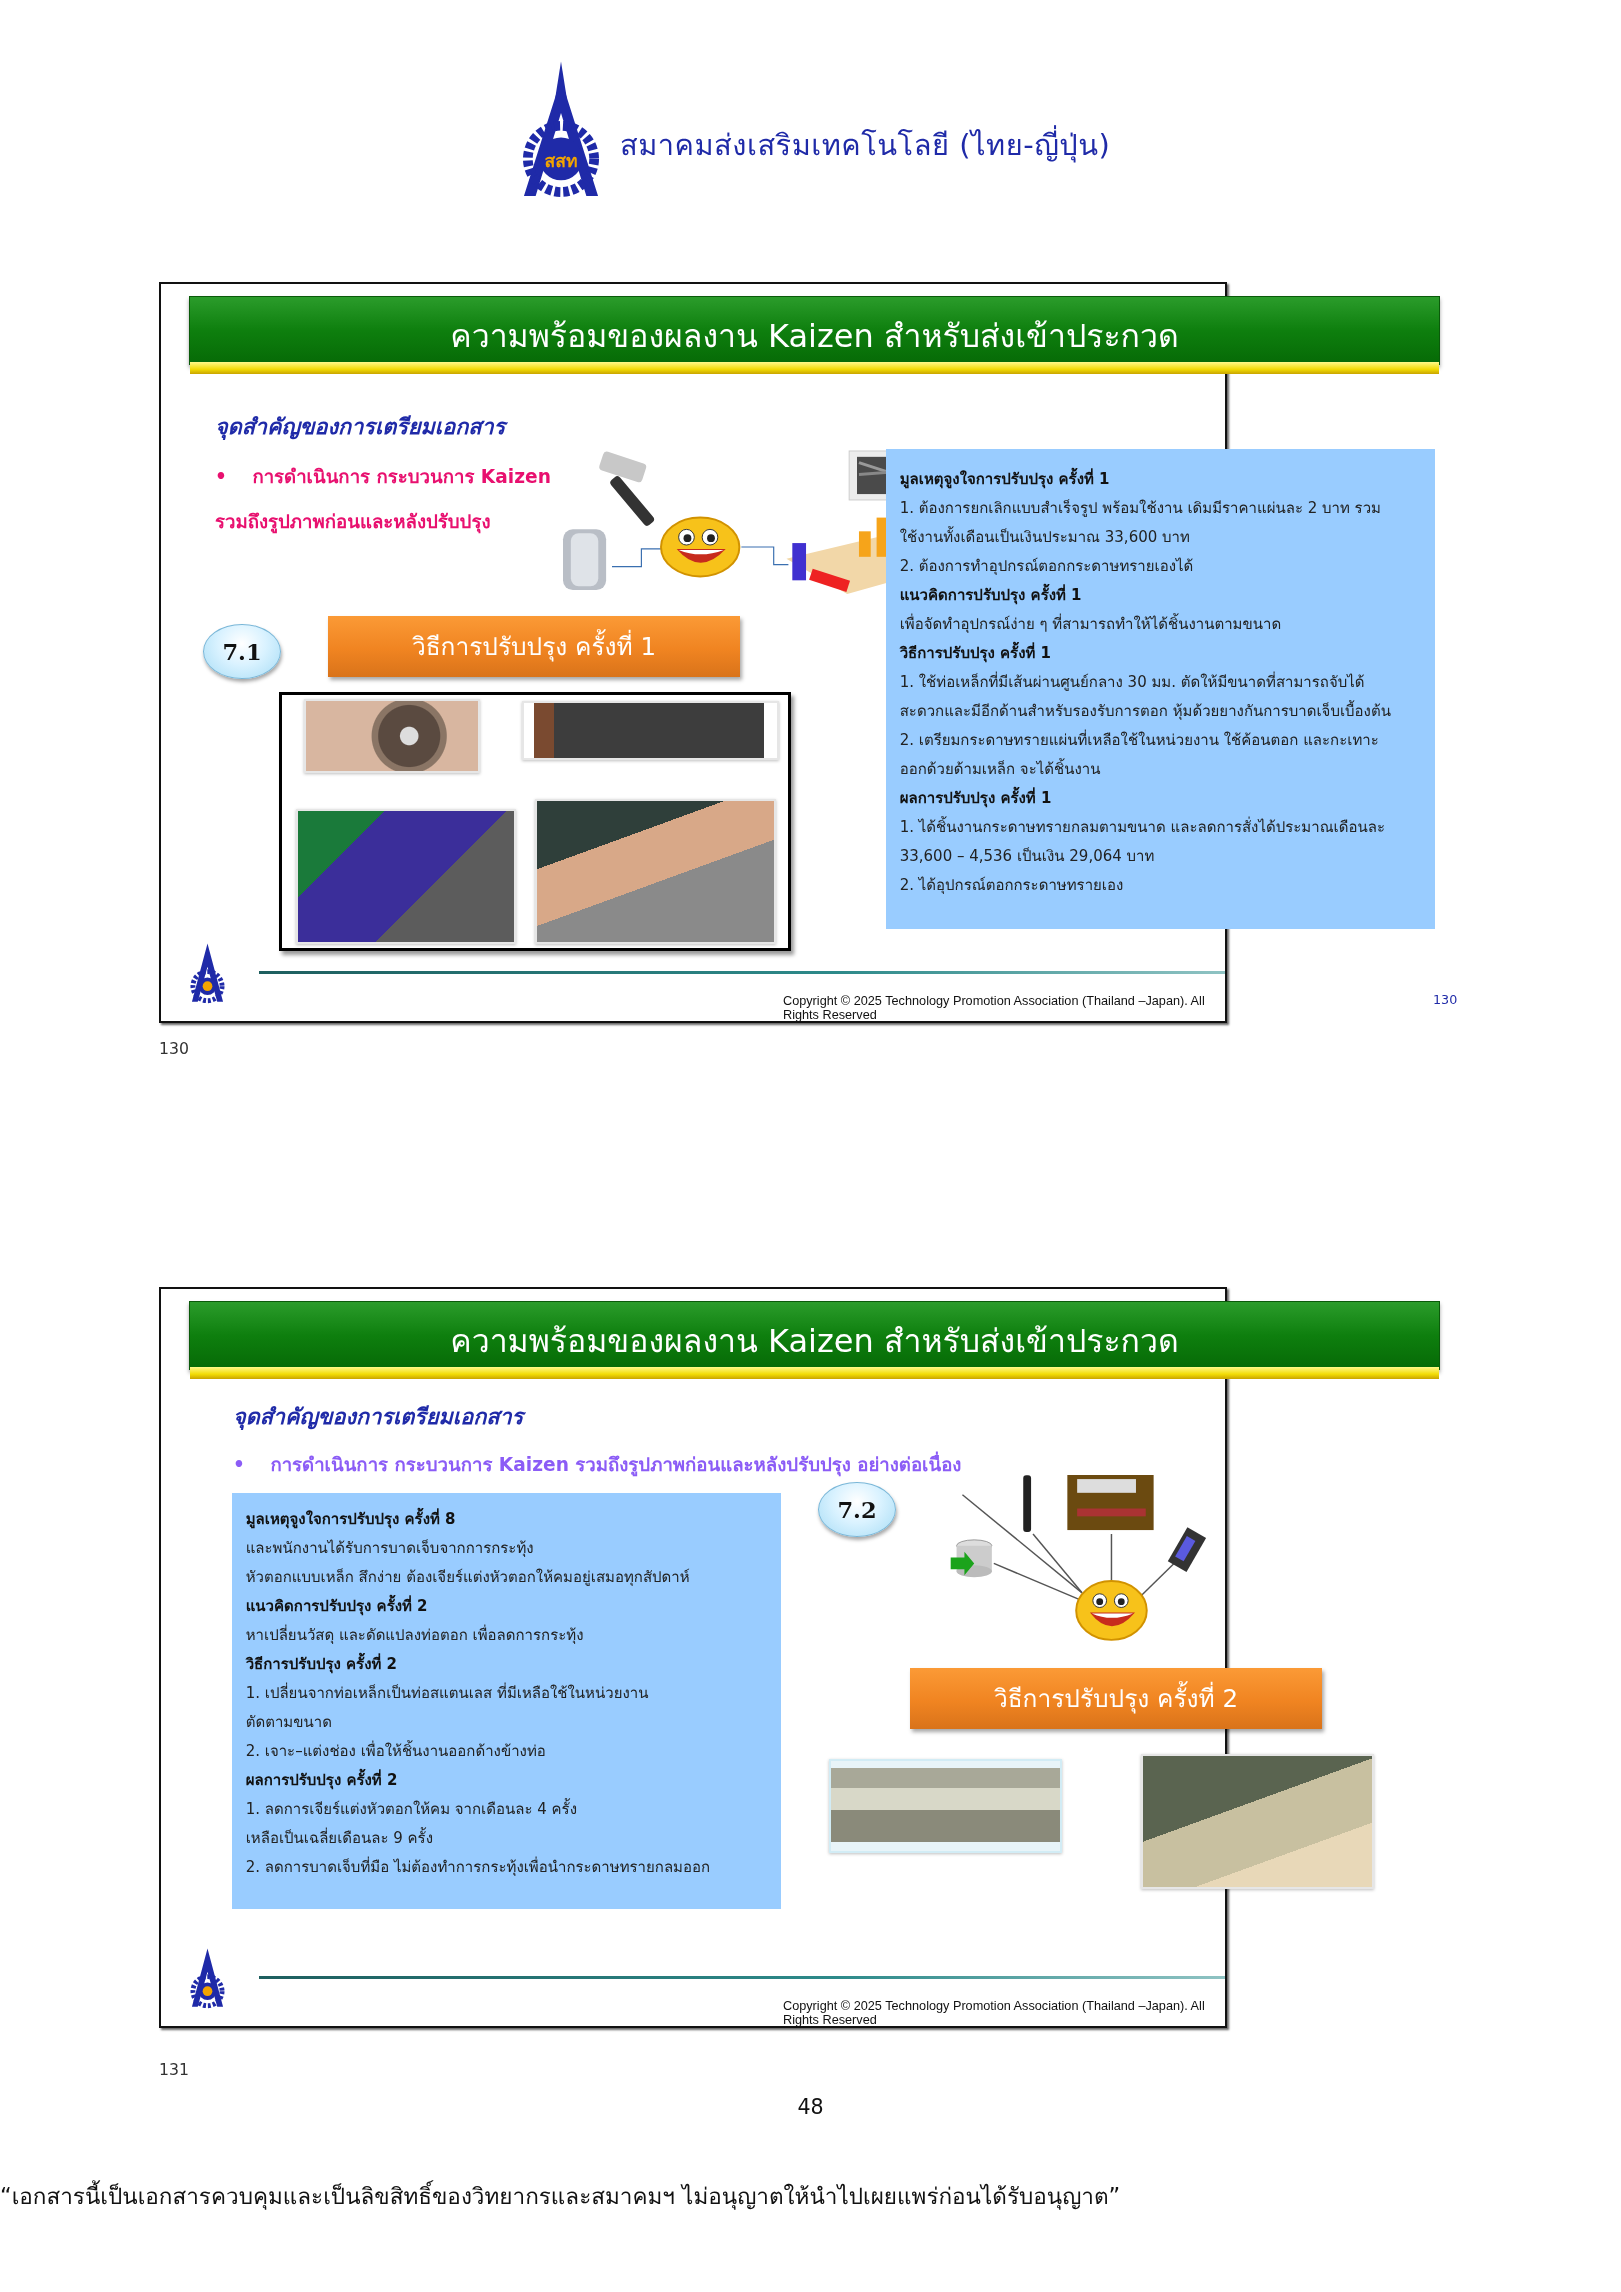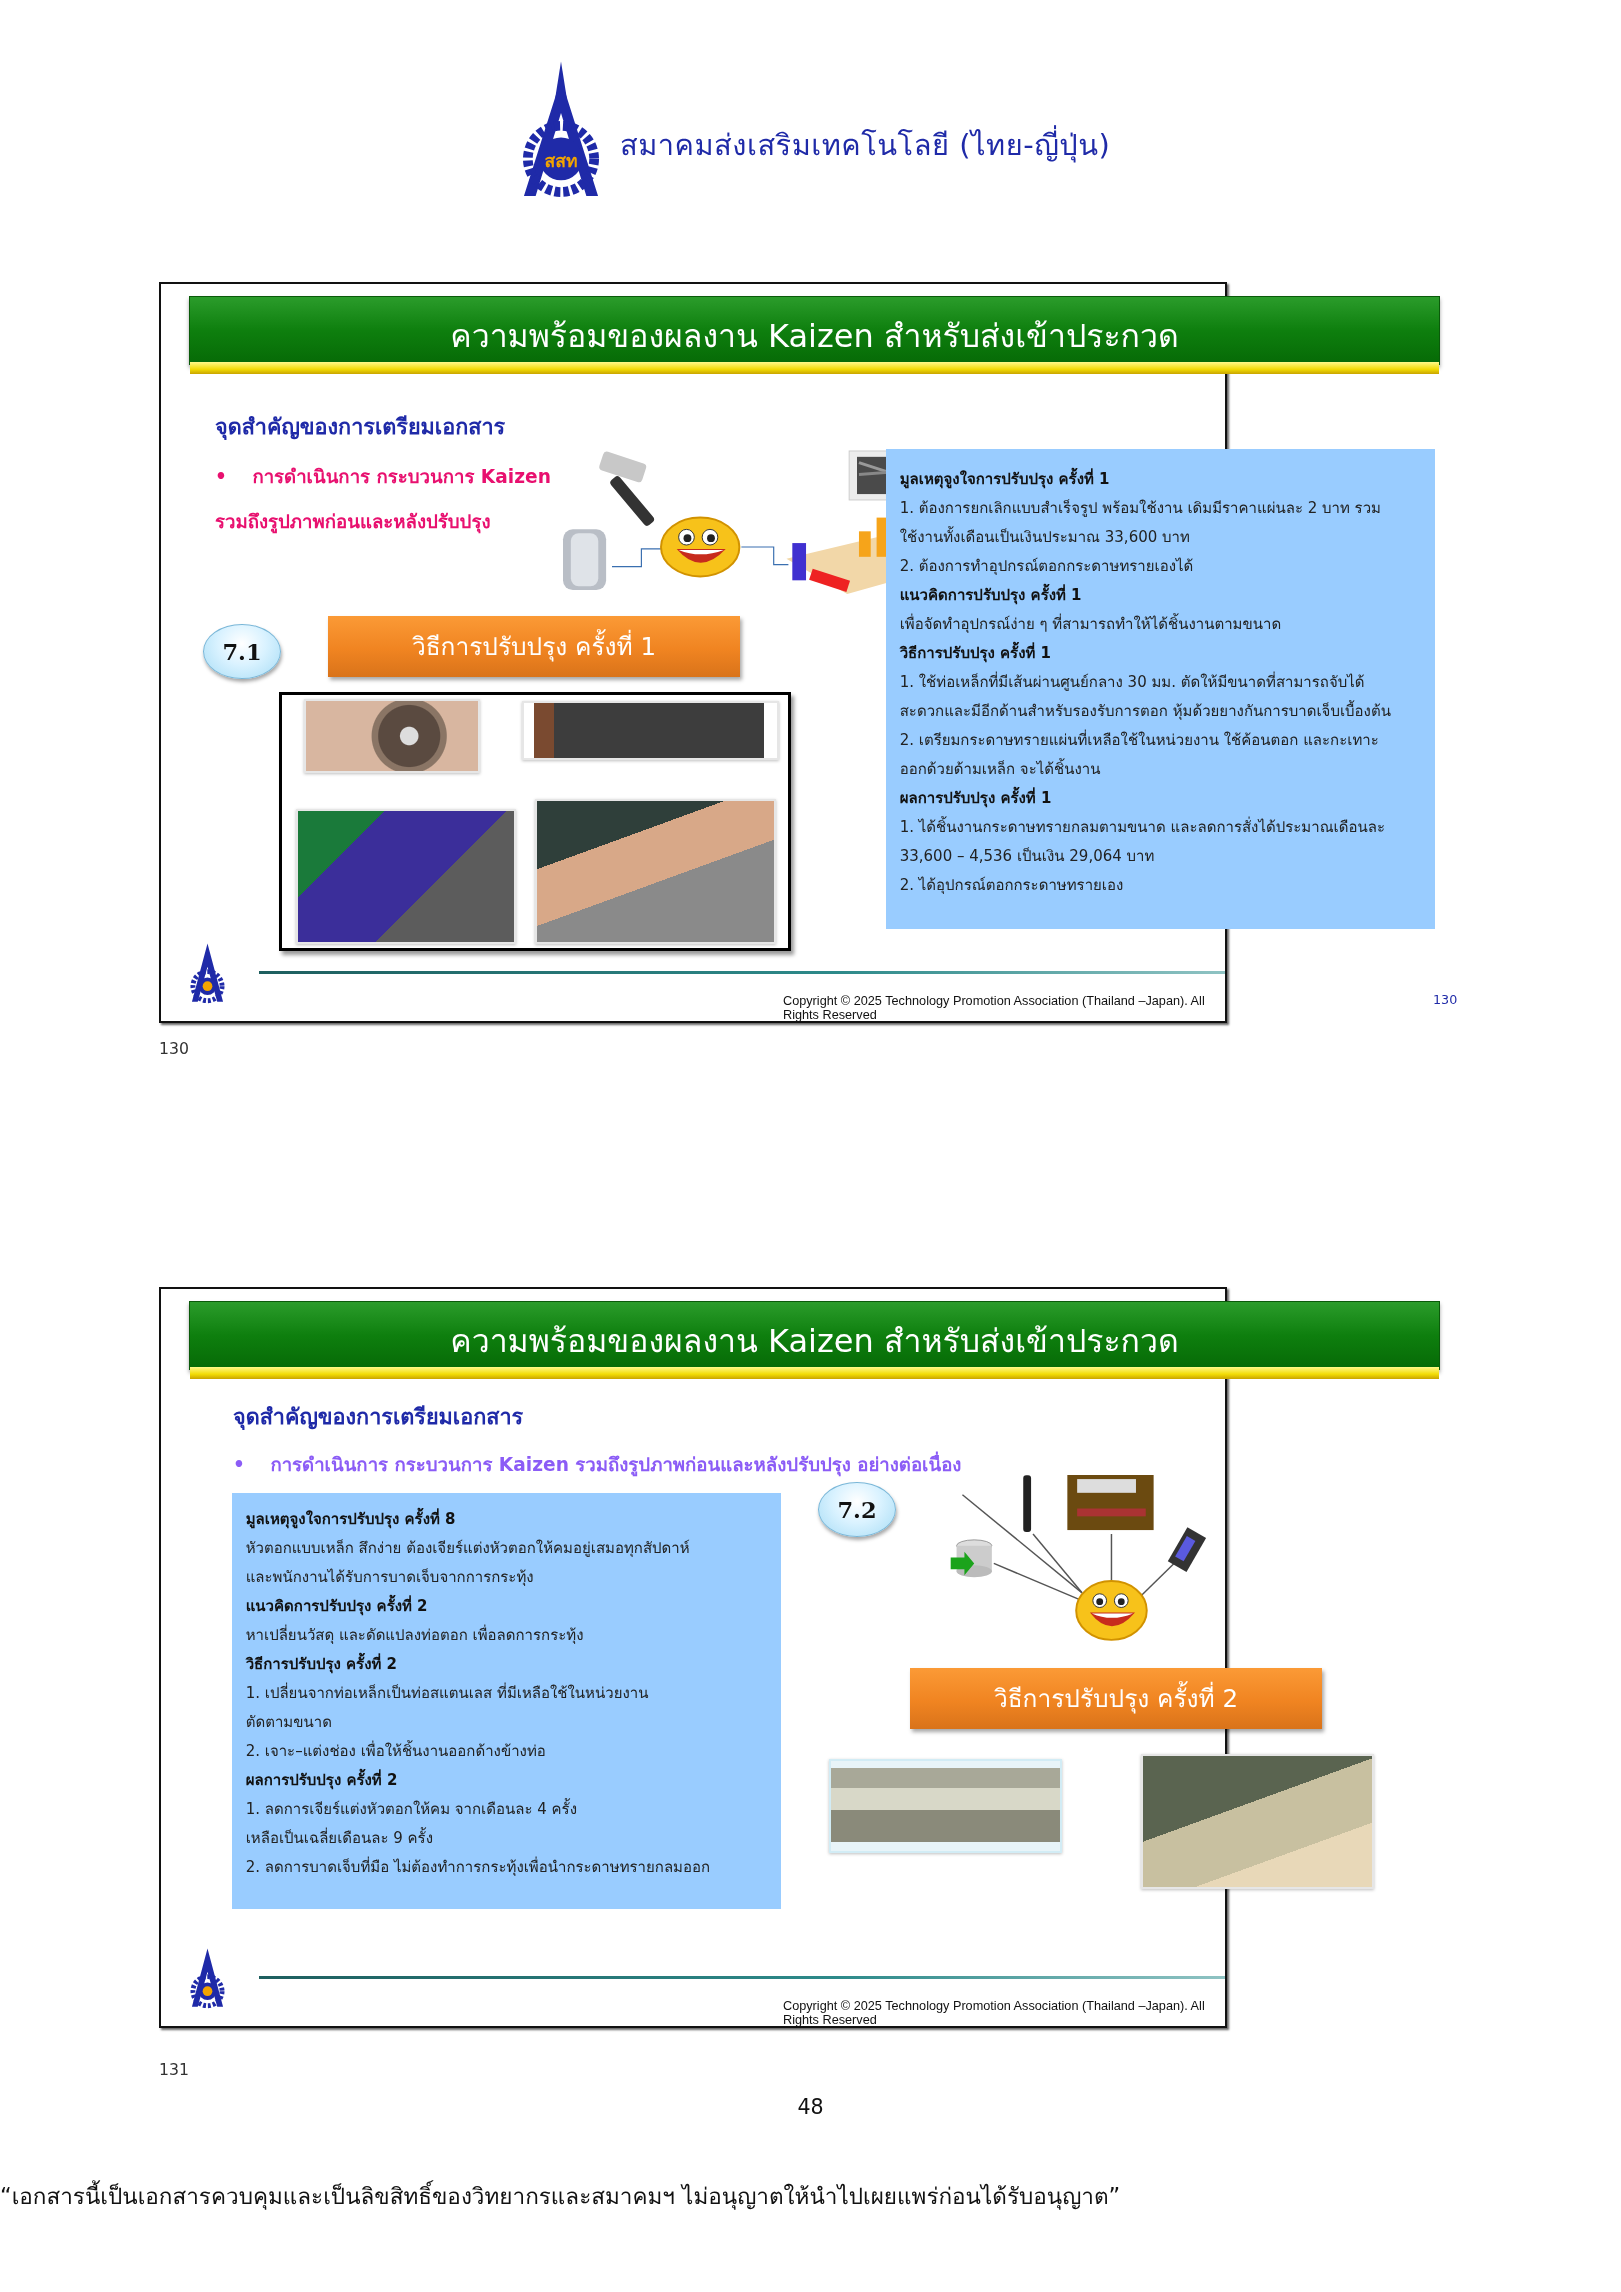--- a/index.html
+++ b/index.html
@@ -16,21 +16,21 @@
   .slide-1 { top: 282px; height: 741px; }
   .slide-2 { top: 1287px; height: 741px; }
 
   .title-bar { position: absolute; left: 28px; top: 11.8px; width: 1251px; height: 69px;
     background: linear-gradient(#2b9c2b 0%, #0e7f0e 50%, #066a06 100%);
     border: 1px solid #0a5a0a; box-shadow: 0 2.9px 3.9px rgba(0,0,0,0.35); }
   .title-bar .stripe { position: absolute; left: 0; right: 0; bottom: -9.8px; height: 11.8px;
     background: linear-gradient(#fff98a, #f2dc05 60%, #c9a400); }
   .title-text { position: absolute; left: 0; right: 0; top: 13.7px; text-align: center; color: #fff; font-size: 32px; font-weight: normal; }
 
-  .section-head { position: absolute; font-size: 21.6px; font-weight: bold; color: #1f2aa8; }
+  .section-head { position: absolute; font-size: 21.6px; font-weight: bold; color: #1f2aa8; font-style: italic; }
   .bullet-pink { position: absolute; font-size: 18.6px; color: #e8106f; font-weight: bold; }
   .bullet-black { position: absolute; font-size: 18.6px; color: #8b5cf6; font-weight: bold; }
 
   .info-box { position: absolute; background: #99ccff; padding: 15.7px 13.7px; font-size: 15px; line-height: 29px; color: #222; }
   .info-box .h { font-weight: bold; color: #111; }
 
   .step-oval { position: absolute; width: 78px; height: 55px; border-radius: 50%;
     background: radial-gradient(ellipse at 50% 35%, #ffffff 0%, #d9f2ff 45%, #a6dcf5 100%);
     border: 1px solid #7ab7d8; box-shadow: 1px 2.9px 3.9px rgba(0,0,0,0.35);
     display: flex; align-items: center; justify-content: center; font-family: "DejaVu Serif", serif; font-weight: bold; font-size: 22.5px; color: #111; }
@@ -166,22 +166,22 @@
     <div class="stripe"></div>
   </div>
 
   <div class="section-head" style="left:72px; top:110px;">จุดสำคัญของการเตรียมเอกสาร</div>
   <div class="bullet-black" style="left:72px; top:161px;">
     <span style="margin-right:25.5px;">•</span><span>การดำเนินการ กระบวนการ Kaizen รวมถึงรูปภาพก่อนและหลังปรับปรุง อย่างต่อเนื่อง</span>
   </div>
 
   <div class="info-box" style="left:71px; top:204px; width:549px; height:416px; padding-top:11.8px; line-height:29px;">
     <div class="h">มูลเหตุจูงใจการปรับปรุง ครั้งที่ 8</div>
+    <div>และพนักงานได้รับการบาดเจ็บจากการกระทุ้ง</div>
     <div>หัวตอกแบบเหล็ก สึกง่าย ต้องเจียร์แต่งหัวตอกให้คมอยู่เสมอทุกสัปดาห์</div>
-    <div>และพนักงานได้รับการบาดเจ็บจากการกระทุ้ง</div>
     <div class="h">แนวคิดการปรับปรุง ครั้งที่ 2</div>
     <div>หาเปลี่ยนวัสดุ และดัดแปลงท่อตอก เพื่อลดการกระทุ้ง</div>
     <div class="h">วิธีการปรับปรุง ครั้งที่ 2</div>
     <div>1. เปลี่ยนจากท่อเหล็กเป็นท่อสแตนเลส ที่มีเหลือใช้ในหน่วยงาน</div>
     <div>ตัดตามขนาด</div>
     <div>2. เจาะ–แต่งช่อง เพื่อให้ชิ้นงานออกด้างข้างท่อ</div>
     <div class="h">ผลการปรับปรุง ครั้งที่ 2</div>
     <div>1. ลดการเจียร์แต่งหัวตอกให้คม จากเดือนละ 4 ครั้ง</div>
     <div>เหลือเป็นเฉลี่ยเดือนละ 9 ครั้ง</div>
     <div>2. ลดการบาดเจ็บที่มือ ไม่ต้องทำการกระทุ้งเพื่อนำกระดาษทรายกลมออก</div>

